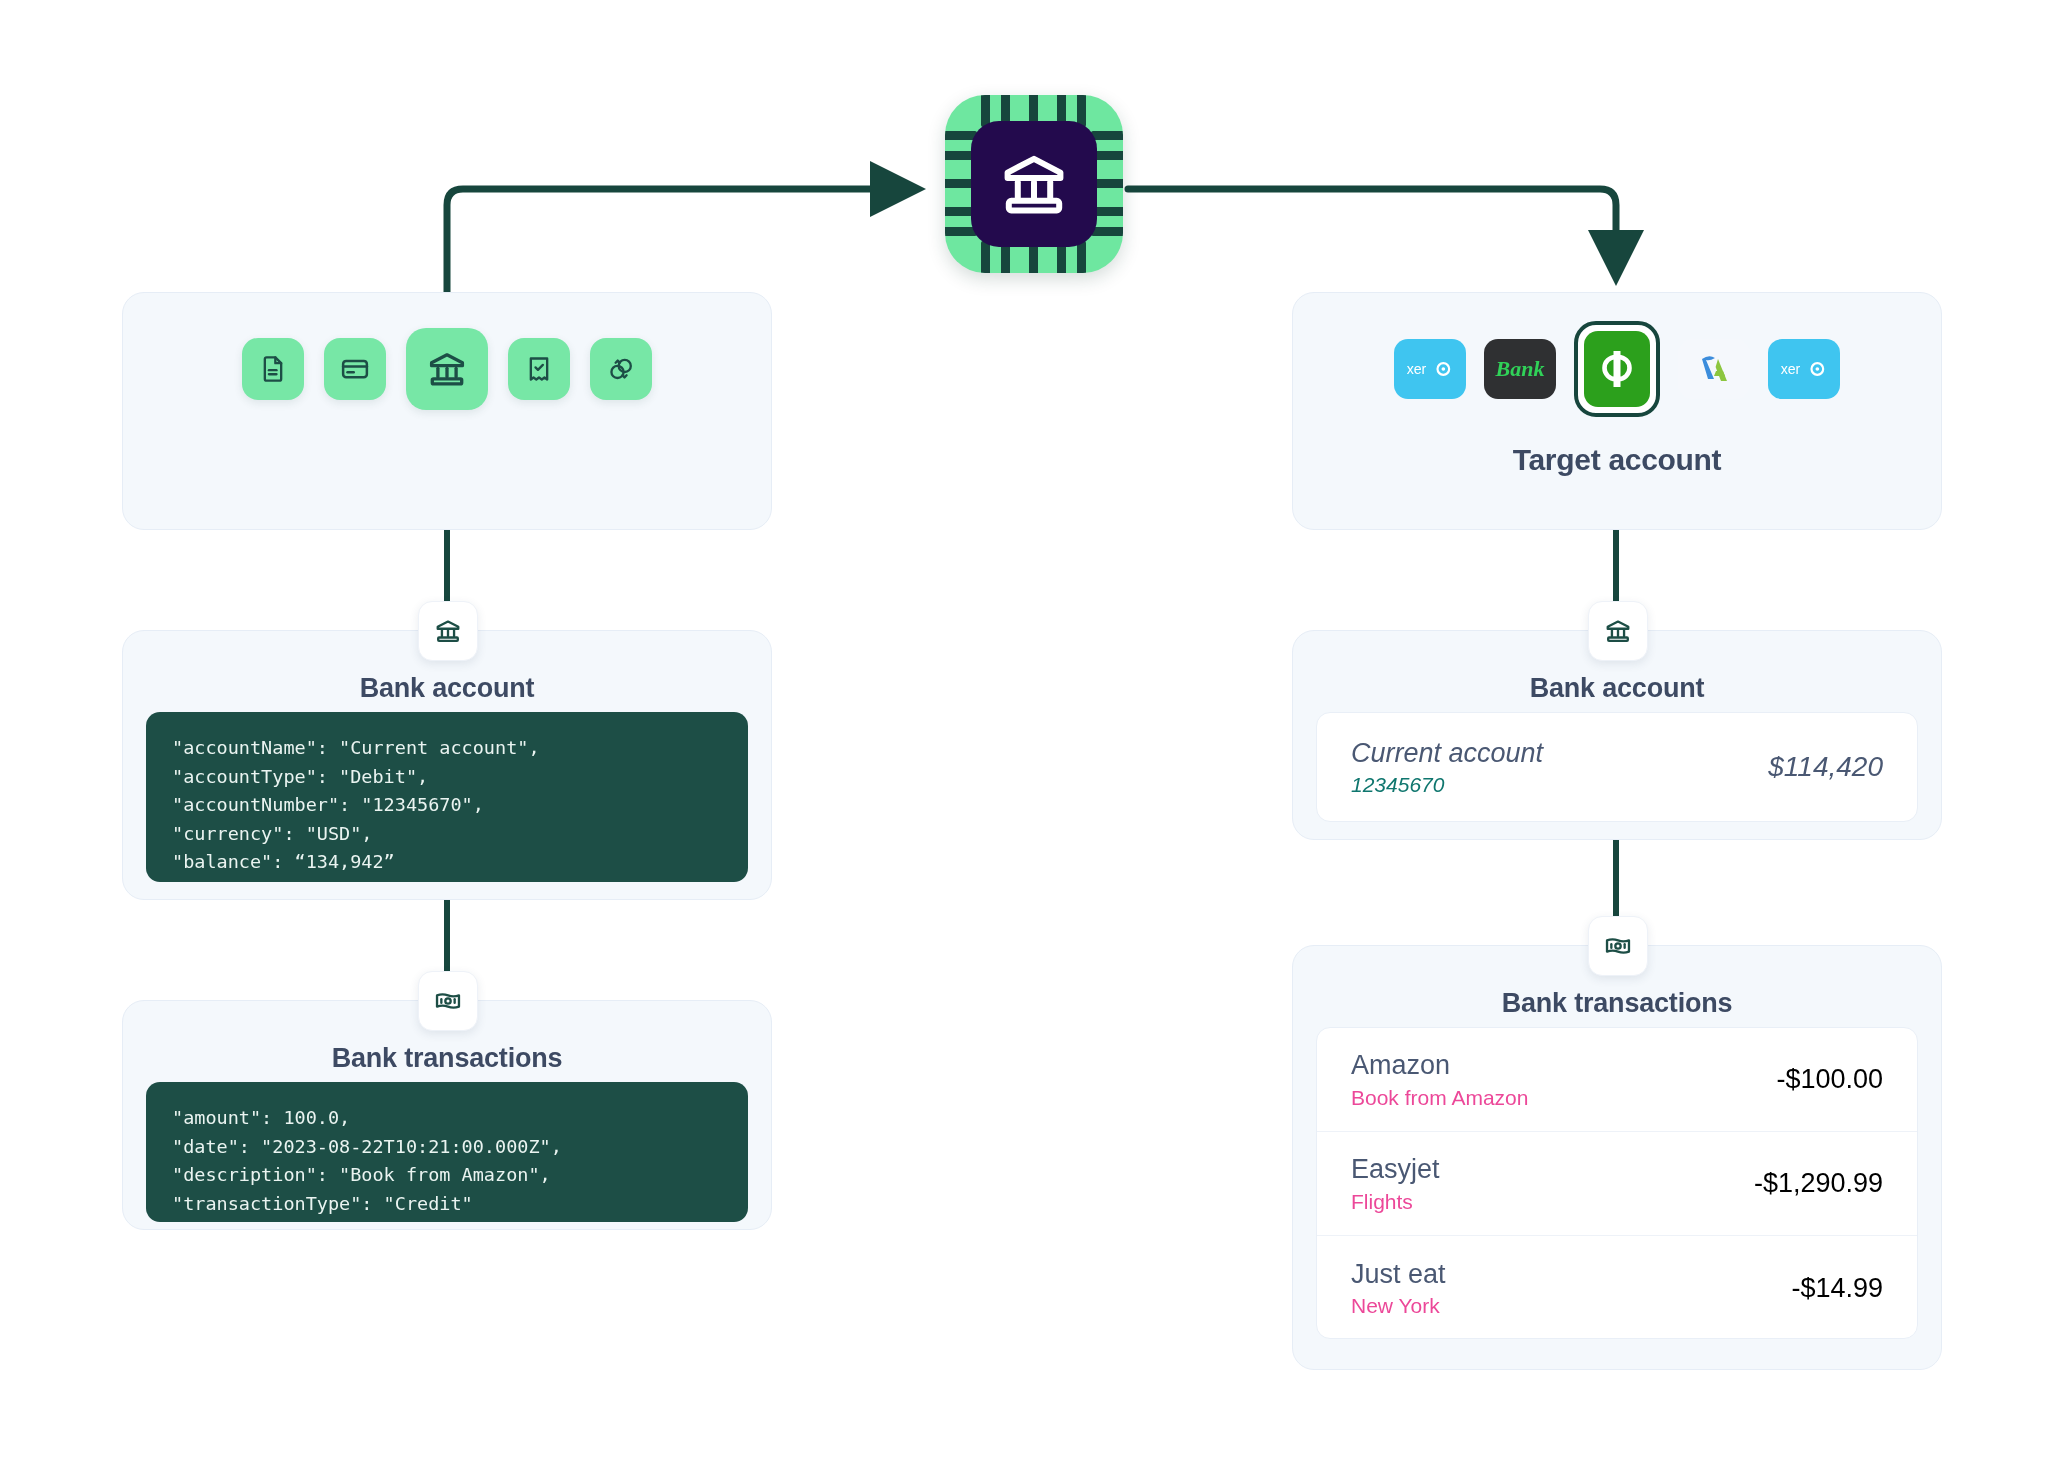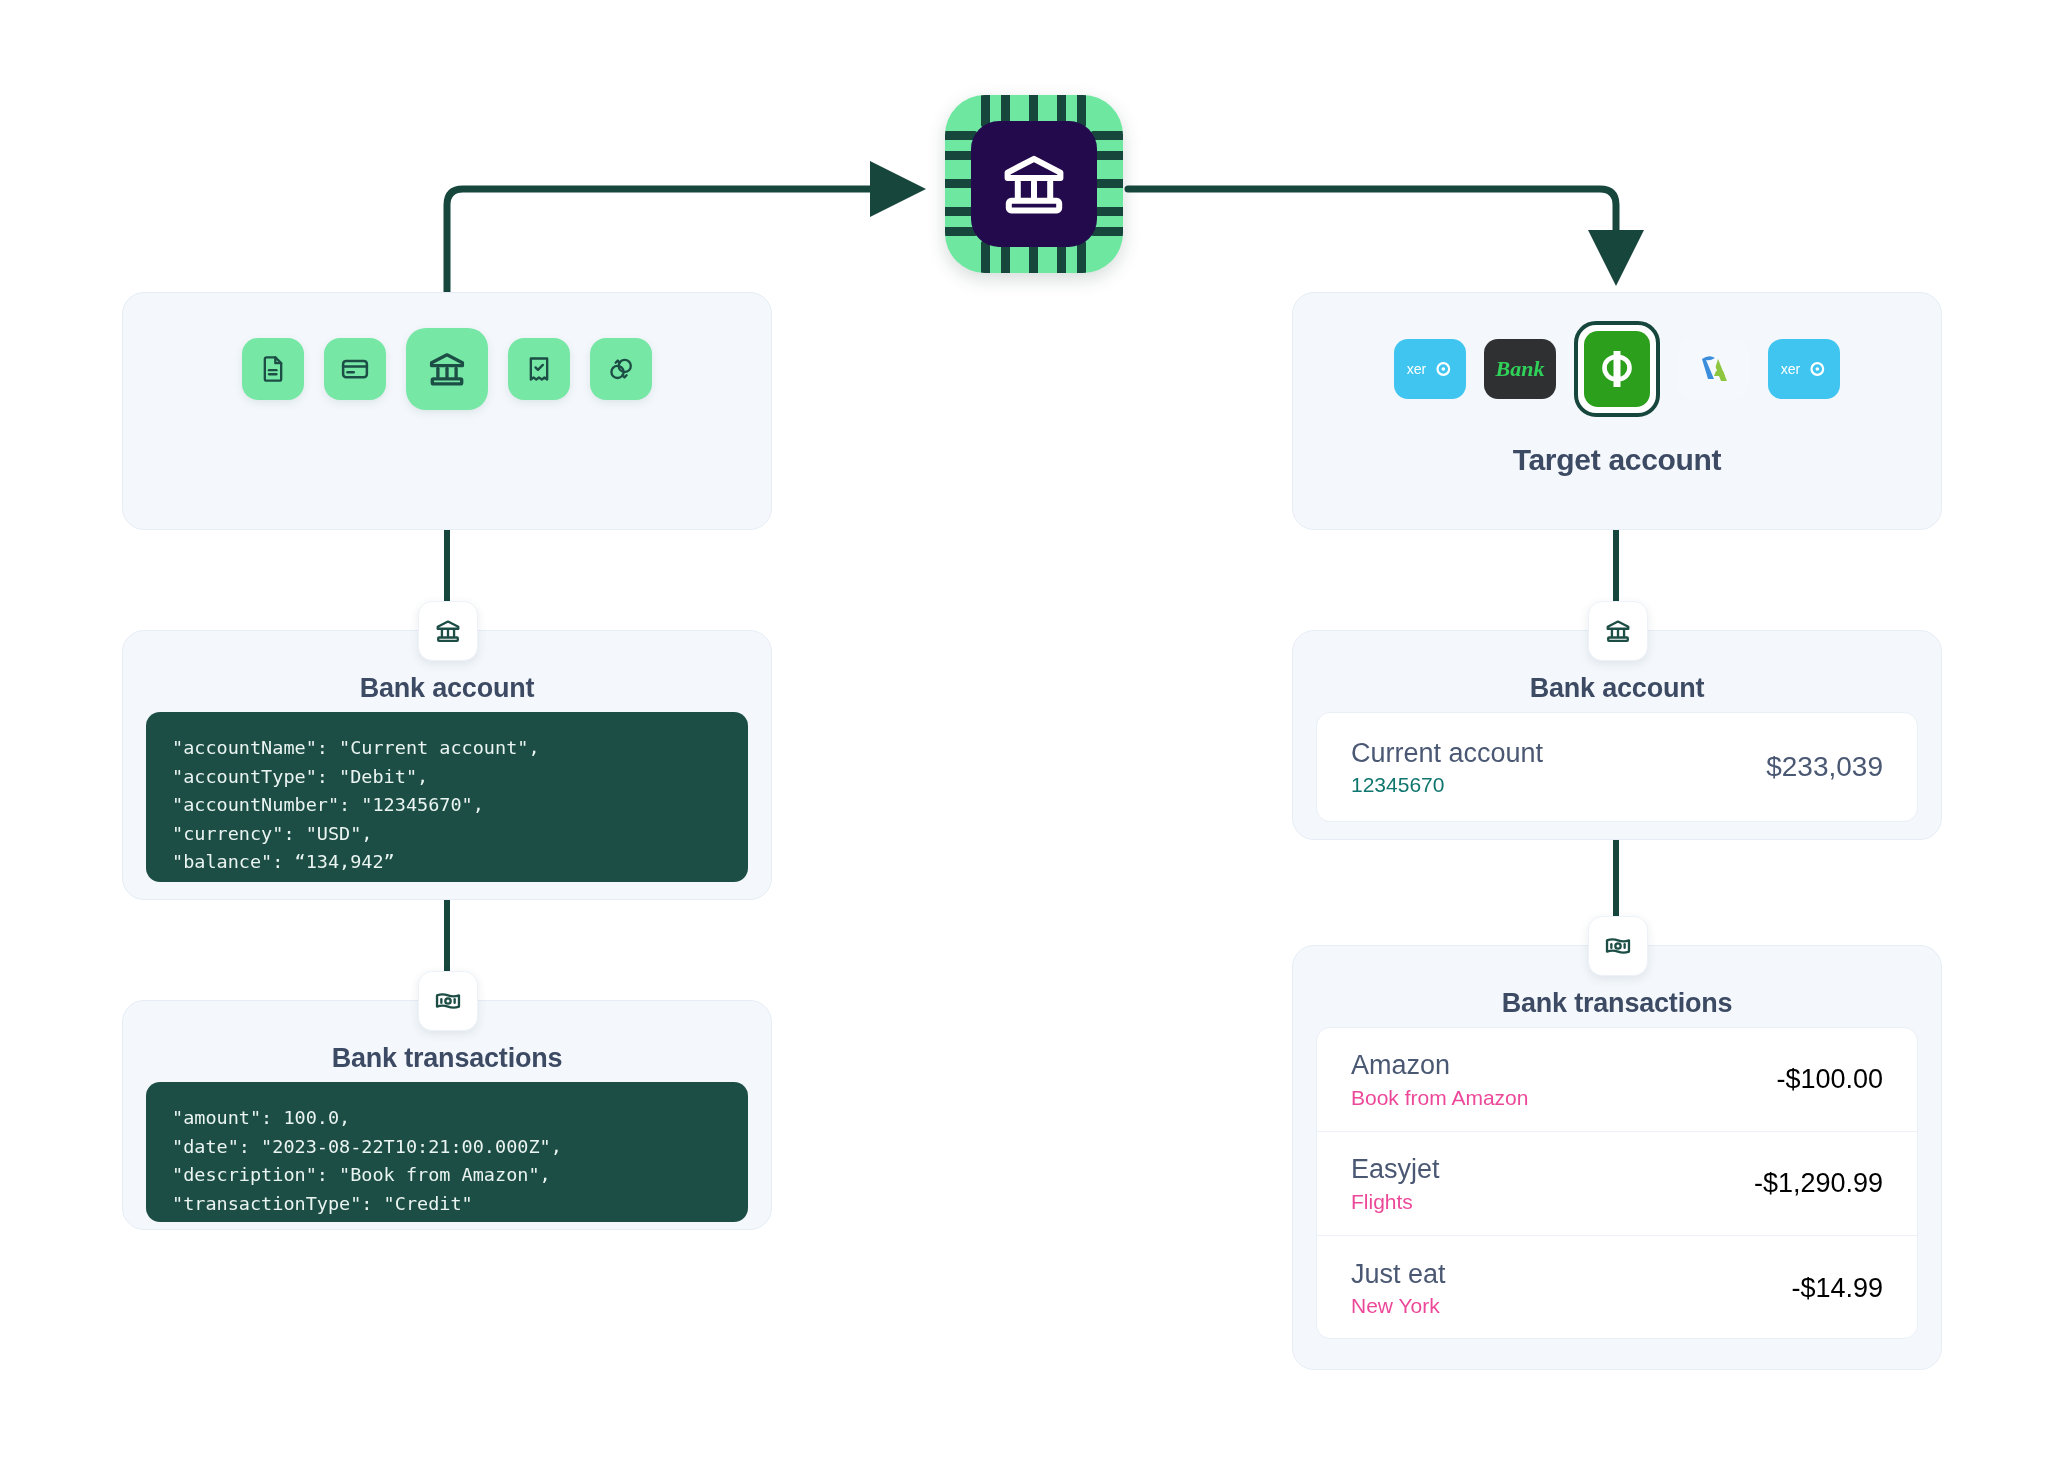--- a/index.html
+++ b/index.html
@@ -448,27 +448,27 @@
   </div>
   <div class="badge" style="left:1588px; top:601px;">
     <svg width="28" height="28" viewBox="0 0 24 24" fill="none" stroke="#1d4e46" stroke-width="2" stroke-linecap="round" stroke-linejoin="round">
       <path d="M3.2 8.4 L12 3.9 L20.8 8.4 L20.8 10.1 L3.2 10.1 Z"></path>
       <line x1="6.8" y1="11.6" x2="6.8" y2="16.4"></line>
       <line x1="12" y1="11.6" x2="12" y2="16.4"></line>
       <line x1="17.2" y1="11.6" x2="17.2" y2="16.4"></line>
       <rect x="3.6" y="17.6" width="16.8" height="2.9" rx="0.7"></rect>
     </svg>
   </div>
-  <div class="white-card" style="left:1316px; top:712px; width:602px; height:110px;">
+  <div class="white-card" style="left:1316px; top:712px; width:602px; height:110px;font-style:italic;">
     <div class="acct-row">
       <div>
         <div class="acct-name">Current account</div>
         <div class="acct-num">12345670</div>
       </div>
-      <div class="acct-amt">$233,039</div>
+      <div class="acct-amt">$114,420</div>
     </div>
   </div>
 
   <div class="sub" style="left:1292px; top:945px; width:650px; height:425px;">
     <div class="sub-title" style="margin-top:42px;">Bank transactions</div>
   </div>
   <div class="badge" style="left:1588px; top:916px;">
     <svg width="28" height="28" viewBox="0 0 24 24" fill="none" stroke="#1d4e46" stroke-width="2" stroke-linecap="round" stroke-linejoin="round">
       <path d="M2.6 7.2 q4.7 -1.7 9.4 0 t9.4 0 v9.6 q-4.7 1.7 -9.4 0 t-9.4 0 z"></path>
       <circle cx="12" cy="12" r="2.3"></circle>

